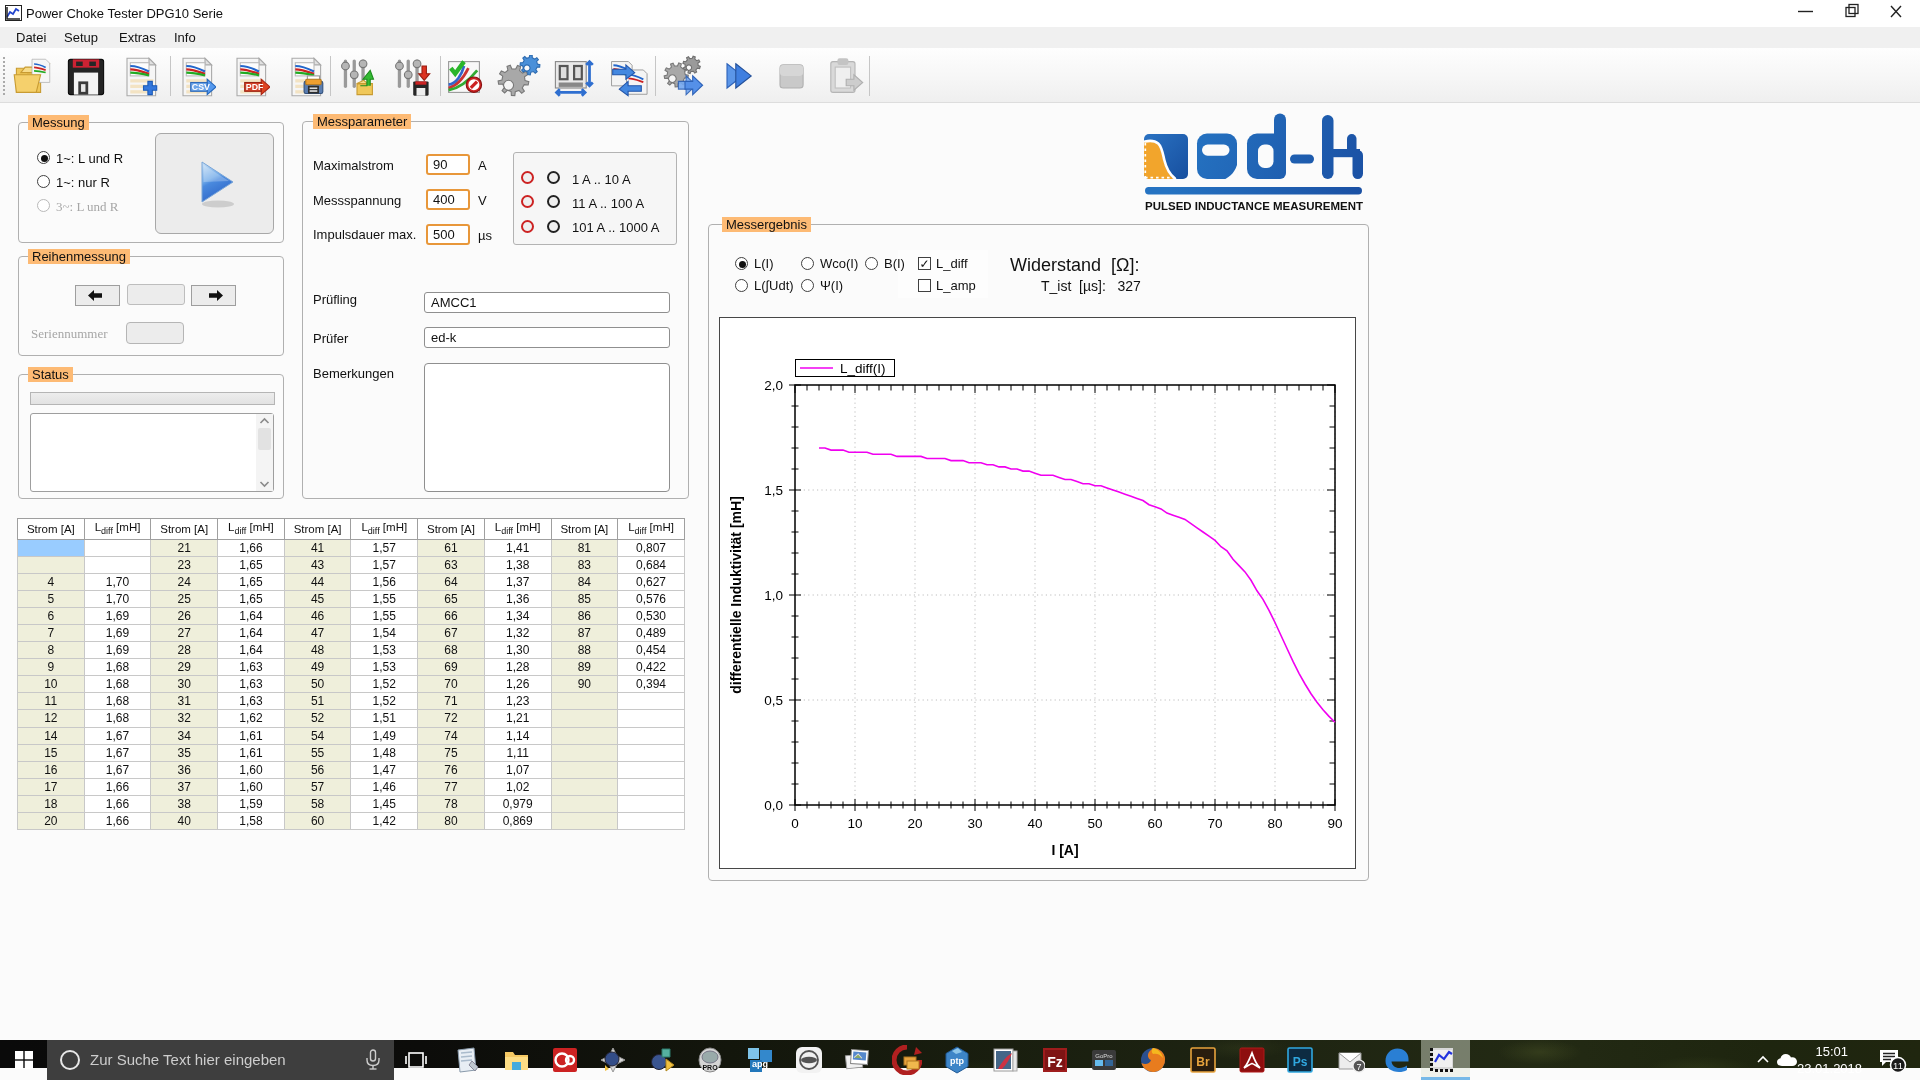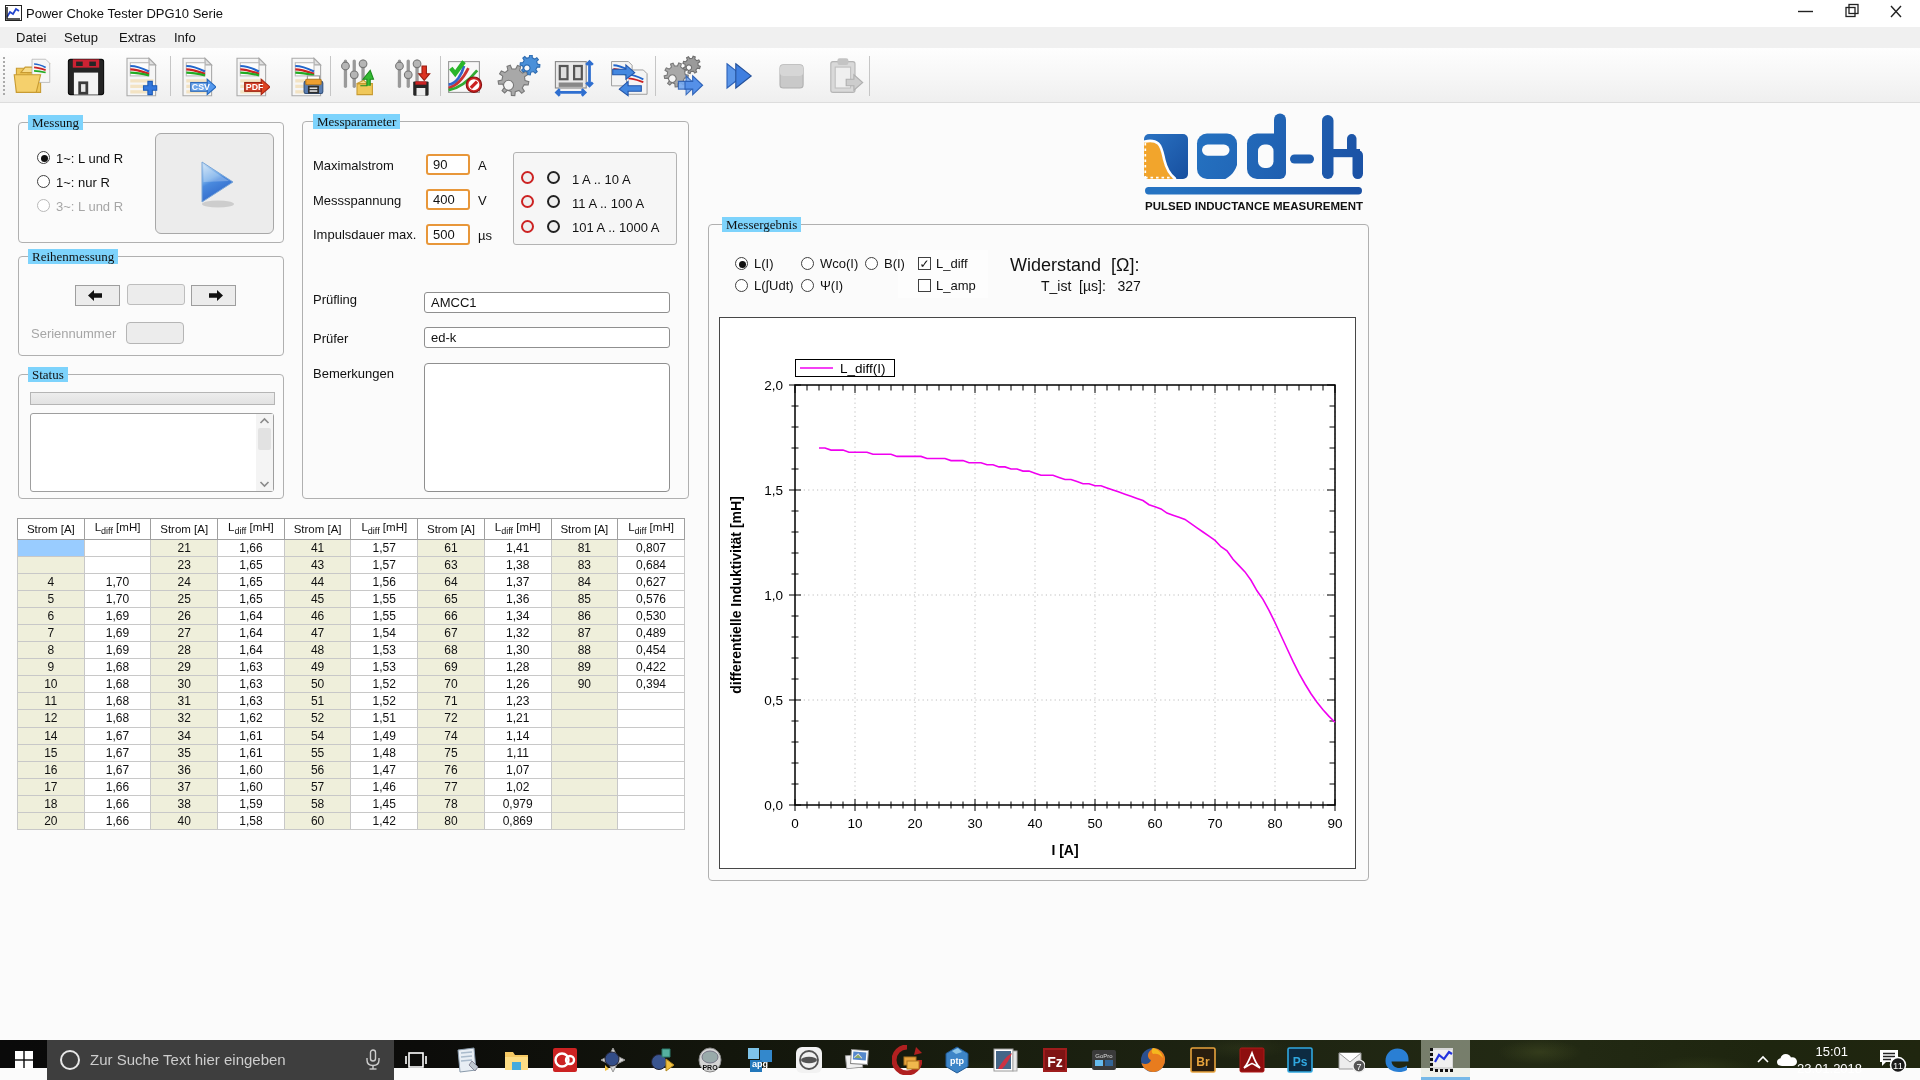--- a/index.html
+++ b/index.html
@@ -8,23 +8,23 @@
 .titlebar { left:0; top:0; width:1920px; height:27px; background:#ffffff; }
 .apptitle { left:26px; top:6px; font-size:13px; color:#111; }
 .menubar { left:0; top:27px; width:1920px; height:21px; background:#f0f0f0; }
 .menubar span { position:absolute; top:3px; font-size:13px; color:#111; }
 .toolbar { left:0; top:48px; width:1920px; height:55px;
   background:linear-gradient(#fefefe,#f4f4f4 70%,#efefef); border-bottom:1px solid #dddddd; }
 .tsep { position:absolute; top:8px; width:1px; height:40px; background:#c6c6c6; }
 .grip { position:absolute; left:3px; top:9px; width:2px; height:38px;
   background-image:repeating-linear-gradient(#aaa 0 2px, transparent 2px 4px); }
 .gbox { position:absolute; border:1px solid #b0b0b0; border-radius:4px; }
-.glabel { position:absolute; top:-8px; font-size:13px; color:#111; background:#7dd3fc; padding:0 4px; line-height:15px;font-family:Liberation Serif, serif; }
+.glabel { position:absolute; top:-8px; font-size:13px; color:#111; background:#fdba74; padding:0 4px; line-height:15px; }
 .lbl { position:absolute; font-size:13px; color:#111; white-space:nowrap; }
-.glbl { position:absolute; font-size:13px; color:#a6a6a6; white-space:nowrap; }
+.glbl { position:absolute; font-size:13px; color:#a6a6a6; white-space:nowrap;font-family:Liberation Serif, serif; }
 .radio { position:absolute; width:13px; height:13px; border:1px solid #404040; border-radius:50%; background:#fff; }
 .radio.sel::after { content:""; position:absolute; left:2.5px; top:2.5px; width:7px; height:7px; border-radius:50%; background:#111; }
 .radio.dis { border-color:#b9b9b9; }
 .checkbox { position:absolute; width:13px; height:13px; border:1px solid #404040; background:#fff; font-size:12px; line-height:12px; text-align:center; color:#111; }
 .tfield { position:absolute; background:#fff; border:1px solid #8f8f8f; border-radius:3px; font-size:13px; color:#111; padding:2px 11px 0 6px; }
 .ofield { position:absolute; background:#fff; border:2px solid #e8973a; border-radius:3px; font-size:13px; color:#111; padding:1px 0 0 5px; }
 .btn { position:absolute; background:#ececec; border:1px solid #9e9e9e; }
 .dtable { position:absolute; left:17px; top:518px; border-collapse:collapse; table-layout:fixed; }
 .dtable td, .dtable th { border:1px solid #c8c8c8; font-size:12px; font-weight:normal; color:#111; text-align:center; padding:0; overflow:hidden; white-space:nowrap; }
 .dtable th { border:1px solid #9f9f9f; height:21px; font-size:11.5px; background:#fff; }

